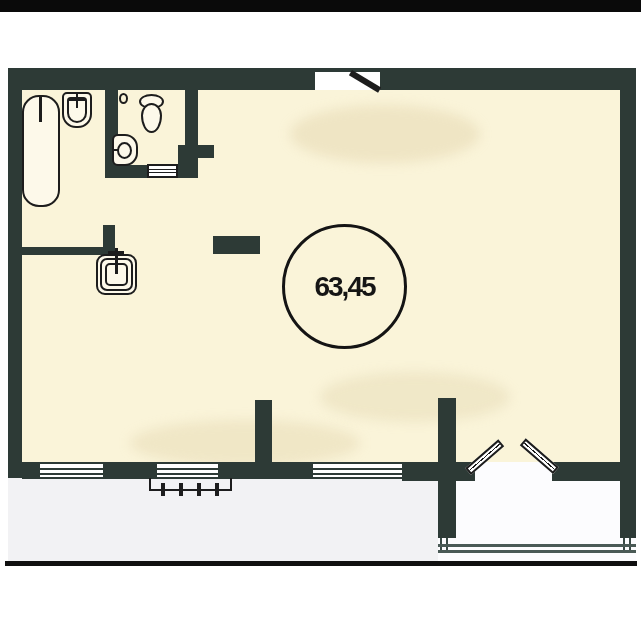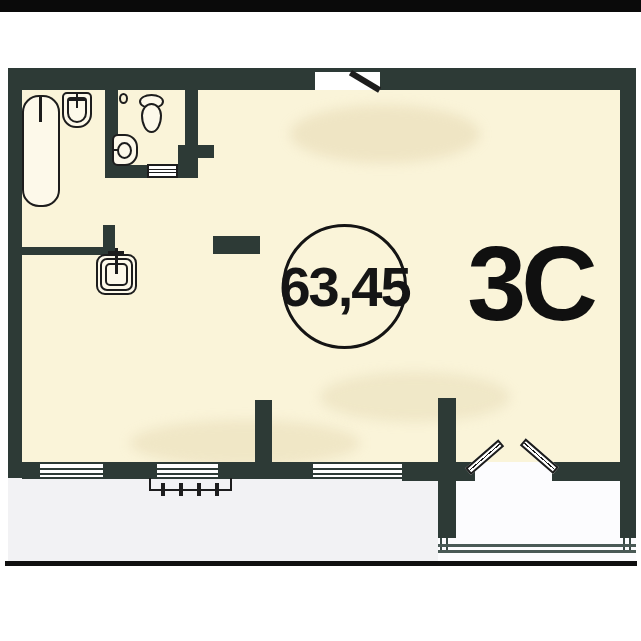--- a/index.html
+++ b/index.html
@@ -103,19 +103,18 @@
   <div class="outline" style="left:147px;top:164px;width:31px;height:14px;border-width:2px;background:#ffffff;
               background-image:linear-gradient(to bottom, transparent 30%, #1d1d1d 30%, #1d1d1d 44%, transparent 44%, transparent 60%, #1d1d1d 60%, #1d1d1d 74%, transparent 74%);"></div>
 
   <div class="outline" style="left:96px;top:254px;width:41px;height:41px;border-radius:9px;"></div>
   <div class="outline" style="left:100px;top:258px;width:33px;height:33px;border-width:2px;border-radius:7px;background:transparent;"></div>
   <div class="outline" style="left:105px;top:263px;width:23px;height:23px;border-width:2px;border-radius:5px;background:transparent;"></div>
   <div class="thin" style="left:115px;top:248px;width:3px;height:26px;"></div>
   <div class="thin" style="left:108px;top:251px;width:16px;height:3px;"></div>
 
   <div class="abs" style="left:282px;top:224px;width:125px;height:125px;border:3.5px solid #141414;border-radius:50%;"></div>
-  <div class="label-area" style="left:282px;top:224px;width:125px;height:125px;font-size:56px;letter-spacing:-2px;">63,45</div>
-  <div class="label-area" style="left:455px;top:226px;width:150px;height:115px;font-size:106px;letter-spacing:-5px;color:#101010;">3C</div>
+  <div class="label-area" style="left:282px;top:224px;width:125px;height:125px;font-size:28px;letter-spacing:-2px;">63,45</div>
 
   <div class="thin" style="left:5px;top:561px;width:632px;height:5px;background:#101010;"></div>
   <div class="thin" style="left:0px;top:0px;width:641px;height:12px;background:#0a0a0a;"></div>
 
 </div>
 
 </body></html>

